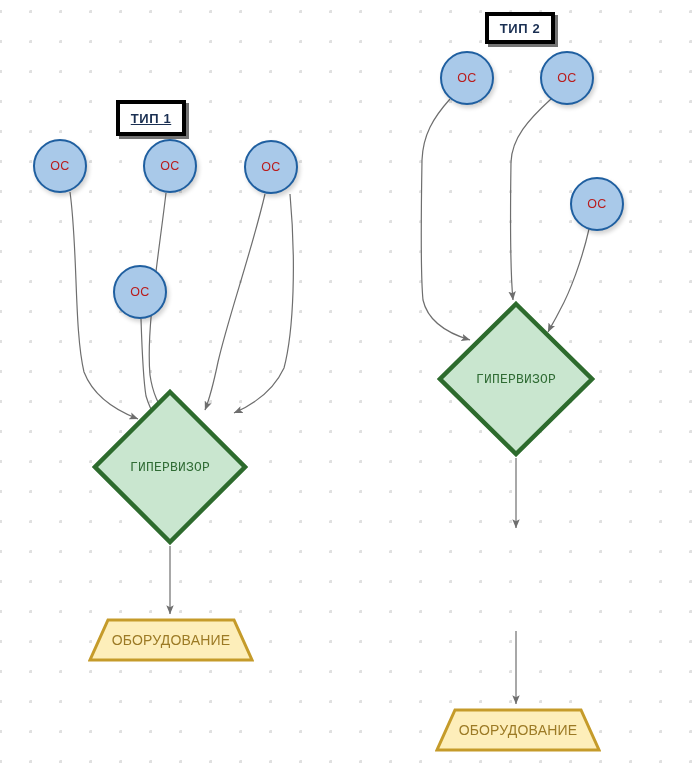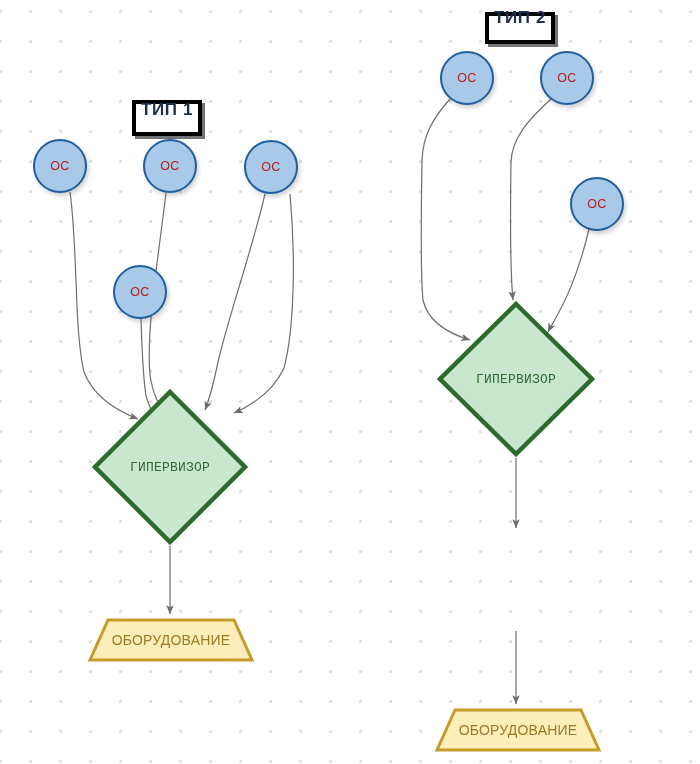--- a/index.html
+++ b/index.html
@@ -105,26 +105,25 @@
     color: #9c7a25;
     font-size: 14px;
     letter-spacing: .2px;
     white-space: nowrap;
   }
   
   .type-box {
     background: #ffffff;
     border: 4px solid #000000;
     color: #1a2f52;
-    font-size: 17px;
+    font-size: 13px;
     font-weight: bold;
     letter-spacing: .6px;
     box-shadow: 3px 3px 0 rgba(0,0,0,0.55);
     padding: 12px 4px;
-    align-items: flex-end;
   }
 </style>
 </head>
 <body>
 
 <div id="canvas">
 
   <svg id="edges" viewBox="0 0 700 764" xmlns="http://www.w3.org/2000/svg">
     <defs>
       <marker id="arrow" markerWidth="9" markerHeight="9" refX="7.2" refY="3.1" orient="auto" markerUnits="strokeWidth">
@@ -139,21 +138,21 @@
         <path d="M 141 319 C 142 350 143 378 146 396 C 149 406 152 412 156 418" fill="none" stroke="#6e6e6e" stroke-width="1.2" marker-end="url(#arrow)"></path>
         <path d="M 170 546 L 170 614" fill="none" stroke="#6e6e6e" stroke-width="1.2" marker-end="url(#arrow)"></path>
         <path d="M 450 99 C 433 118 423 135 422 160 C 421 220 421 280 423 300 C 428 322 450 334 470 340" fill="none" stroke="#6e6e6e" stroke-width="1.2" marker-end="url(#arrow)"></path>
         <path d="M 551 99 C 528 120 512 138 511 162 C 510 230 511 280 513 300" fill="none" stroke="#6e6e6e" stroke-width="1.2" marker-end="url(#arrow)"></path>
         <path d="M 589 229 C 582 260 570 292 560 310 C 554 322 550 328 548 332" fill="none" stroke="#6e6e6e" stroke-width="1.2" marker-end="url(#arrow)"></path>
         <path d="M 516 458 L 516 528" fill="none" stroke="#6e6e6e" stroke-width="1.2" marker-end="url(#arrow)"></path>
         <path d="M 516 631 L 516 704" fill="none" stroke="#6e6e6e" stroke-width="1.2" marker-end="url(#arrow)"></path>
       </g>
   </svg>
 
-  <div class="node type-box" style="left:132px;top:100px;width:70px;height:36px;">
+  <div class="node type-box" style="left:116px;top:100px;width:70px;height:36px;text-decoration:underline;">
     <span>ТИП 1</span>
   </div>
 
   <div class="node os-circle" style="left:33px;top:139px;width:54px;height:54px;">
     <span>ОС</span>
   </div>
   <div class="node os-circle" style="left:143px;top:139px;width:54px;height:54px;">
     <span>ОС</span>
   </div>
   <div class="node os-circle" style="left:244px;top:140px;width:54px;height:54px;">

